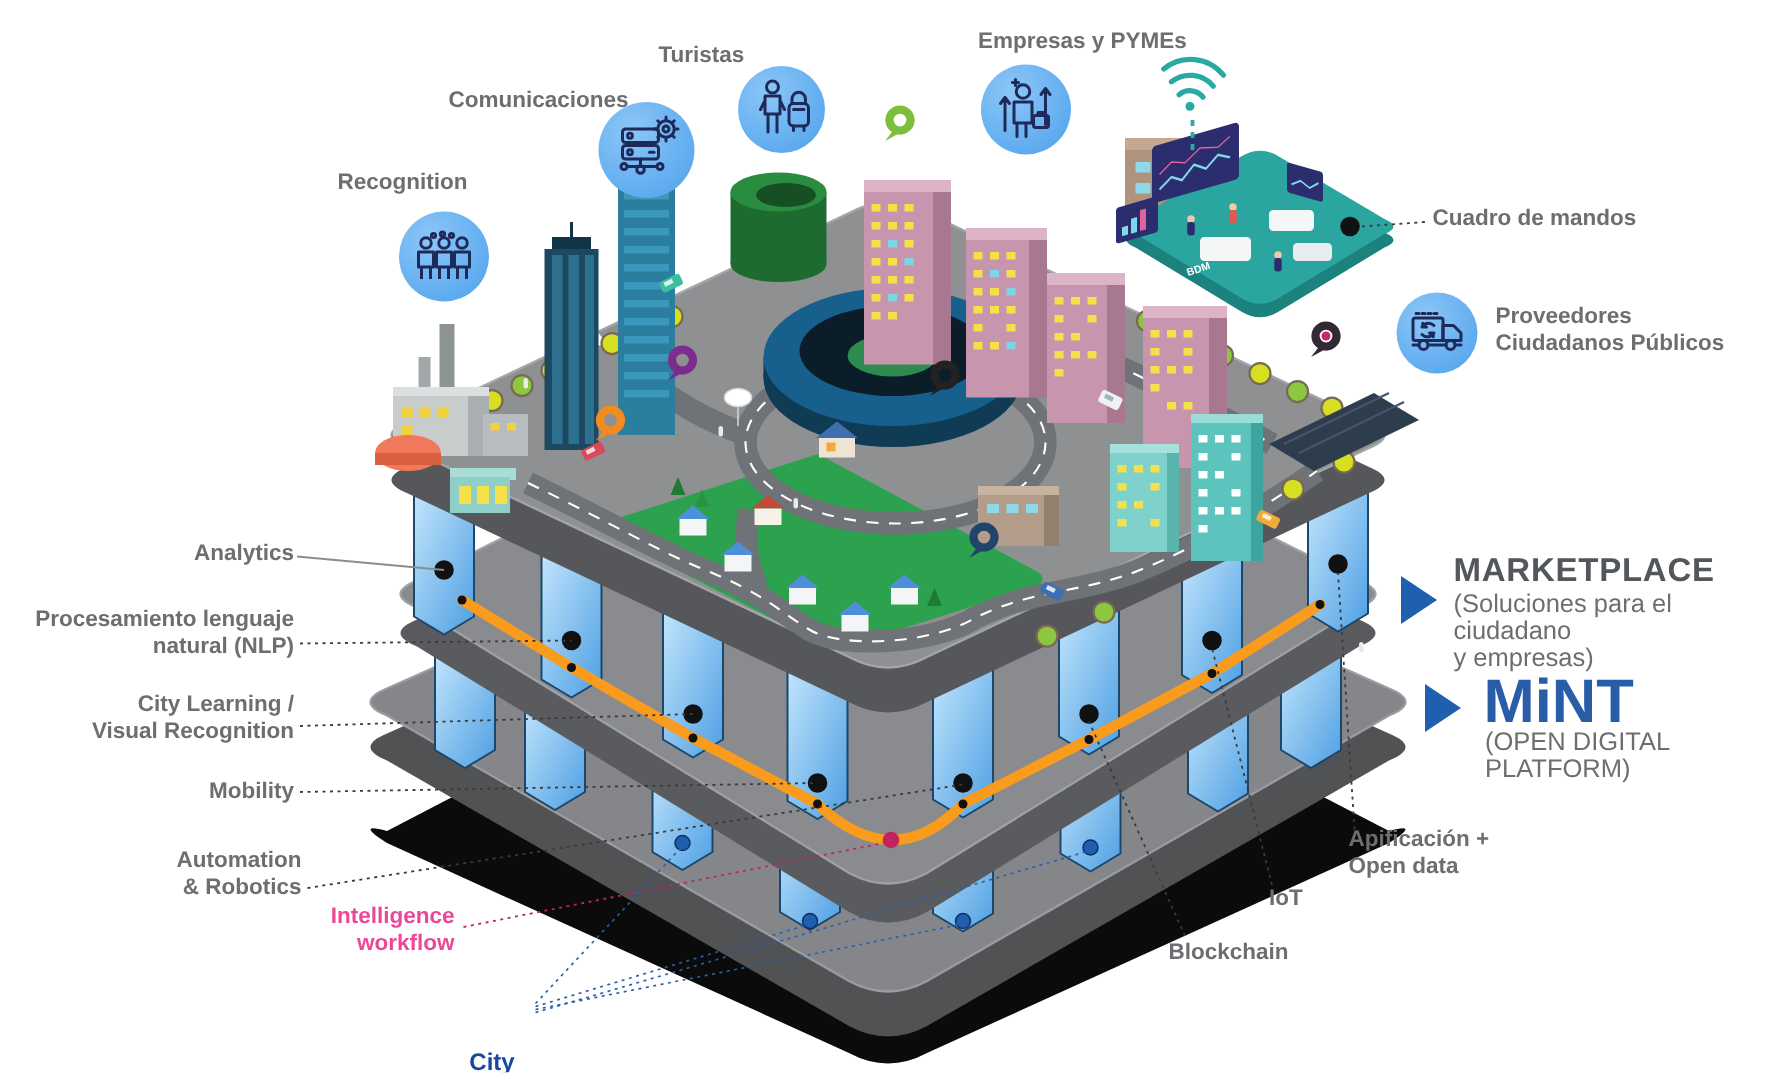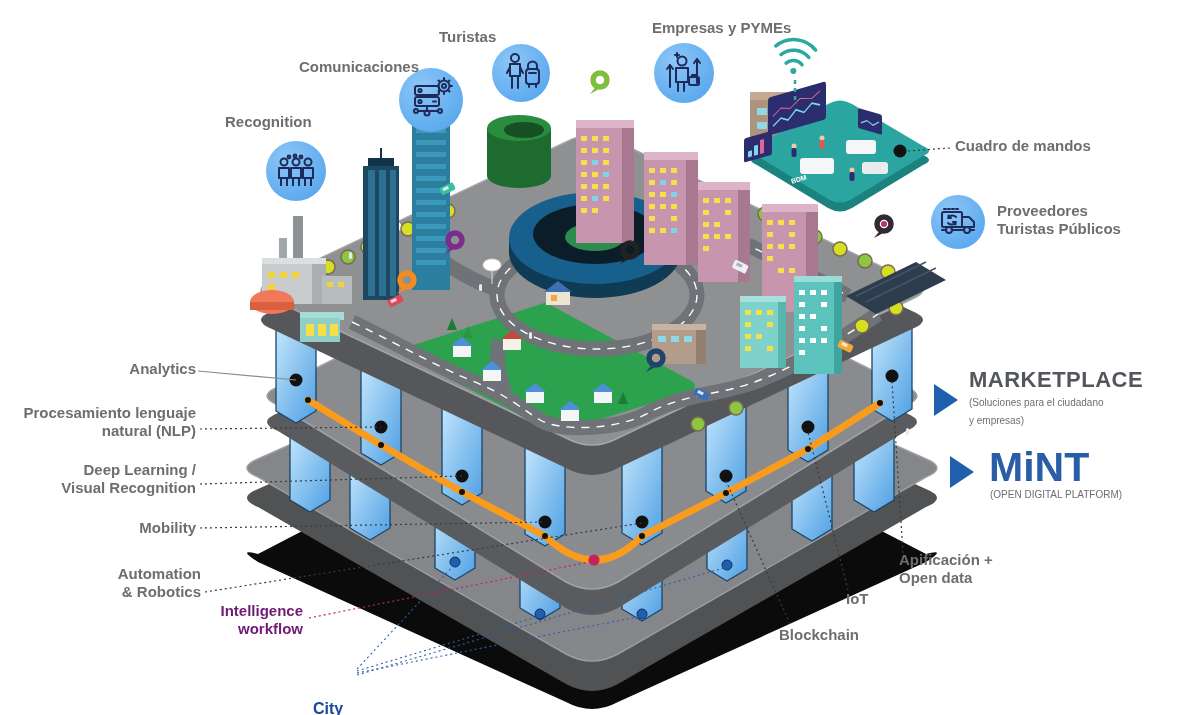--- a/index.html
+++ b/index.html
@@ -2,24 +2,24 @@
 <html><head>
 <meta charset="utf-8">
 <style>
   html,body{margin:0;padding:0;background:#fff;}
   #stage{position:relative;width:1187px;height:715px;background:#FFFFFF;overflow:hidden;
          font-family:"Liberation Sans",sans-serif;}
   #scene{position:absolute;left:0;top:0;}
   .lbl{position:absolute;color:#6D6E71;font-weight:bold;font-size:15px;line-height:18px;white-space:nowrap;}
   .lbl.rt{text-align:right;}
   .lbl.ctr{text-align:center;white-space:normal;}
-  .magenta{color:#701a75;}
+  .magenta{color:#ec4899;}
   .cityblue{color:#1A48A0;font-size:16px;line-height:23px;margin-top:40px;}
   .mk-title{position:absolute;color:#53575C;font-weight:bold;font-size:22px;letter-spacing:.5px;}
-  .mk-sub{position:absolute;color:#6D6E71;font-weight:normal;font-size:10px;line-height:18px;}
+  .mk-sub{position:absolute;color:#6D6E71;font-weight:normal;font-size:17px;line-height:18px;}
   .mint-title{position:absolute;color:#2A5DA8;font-weight:bold;font-size:41px;}
   .actor-circle{position:absolute;border-radius:50%;
      background:radial-gradient(circle at 35% 30%,#8CC6F7 0%,#60ACEF 70%,#4E9FE8 100%);}
   .actor-circle svg{position:absolute;left:0;top:0;}
 </style>
 </head>
 <body>
 
 <div id="stage">
 
@@ -615,30 +615,30 @@
   </svg>
 </div>
 
 <div class="lbl" style="left:225px;top:113px;">Recognition</div>
 <div class="lbl" style="left:299px;top:58px;">Comunicaciones</div>
 <div class="lbl" style="left:439px;top:28px;">Turistas</div>
 <div class="lbl" style="left:652px;top:19px;">Empresas y PYMEs</div>
 <div class="lbl" style="left:955px;top:137px;">Cuadro de mandos</div>
 <div class="lbl" style="left:997px;top:202px;">
   <span>Proveedores</span><br>
-  <span>Turistas Públicos</span>
+  <span>Ciudadanos Públicos</span>
 </div>
 
 <div class="lbl rt" style="right:991px;top:360px;">Analytics</div>
 <div class="lbl rt" style="right:991px;top:404px;">
   <span>Procesamiento lenguaje</span><br>
   <span>natural (NLP)</span>
 </div>
 <div class="lbl rt" style="right:991px;top:461px;">
-  <span>Deep Learning /</span><br>
+  <span>City Learning /</span><br>
   <span>Visual Recognition</span>
 </div>
 <div class="lbl rt" style="right:991px;top:519px;">Mobility</div>
 <div class="lbl rt" style="right:986px;top:565px;">
   <span>Automation</span><br>
   <span>&amp; Robotics</span>
 </div>
 <div class="lbl rt magenta" style="right:884px;top:602px;">
   <span>Intelligence</span><br>
   <span>workflow</span>

